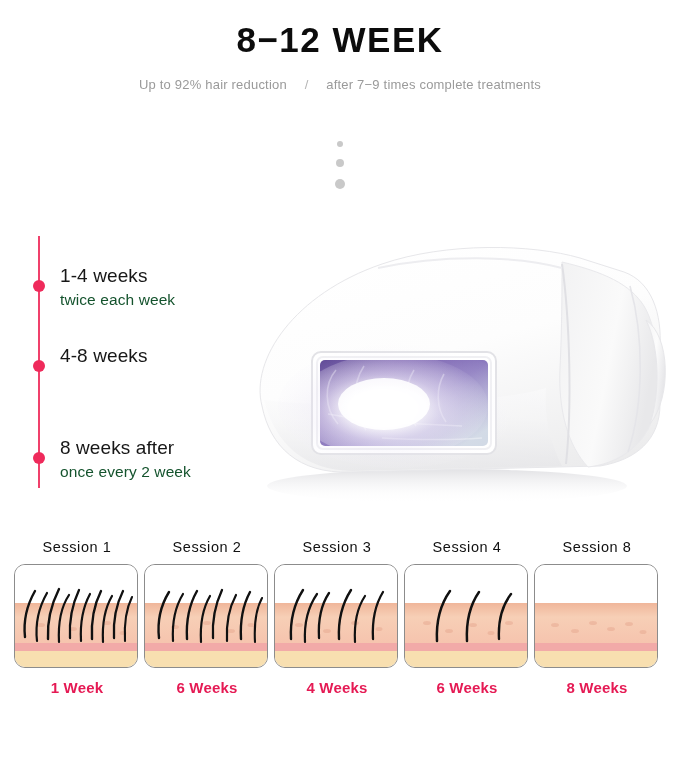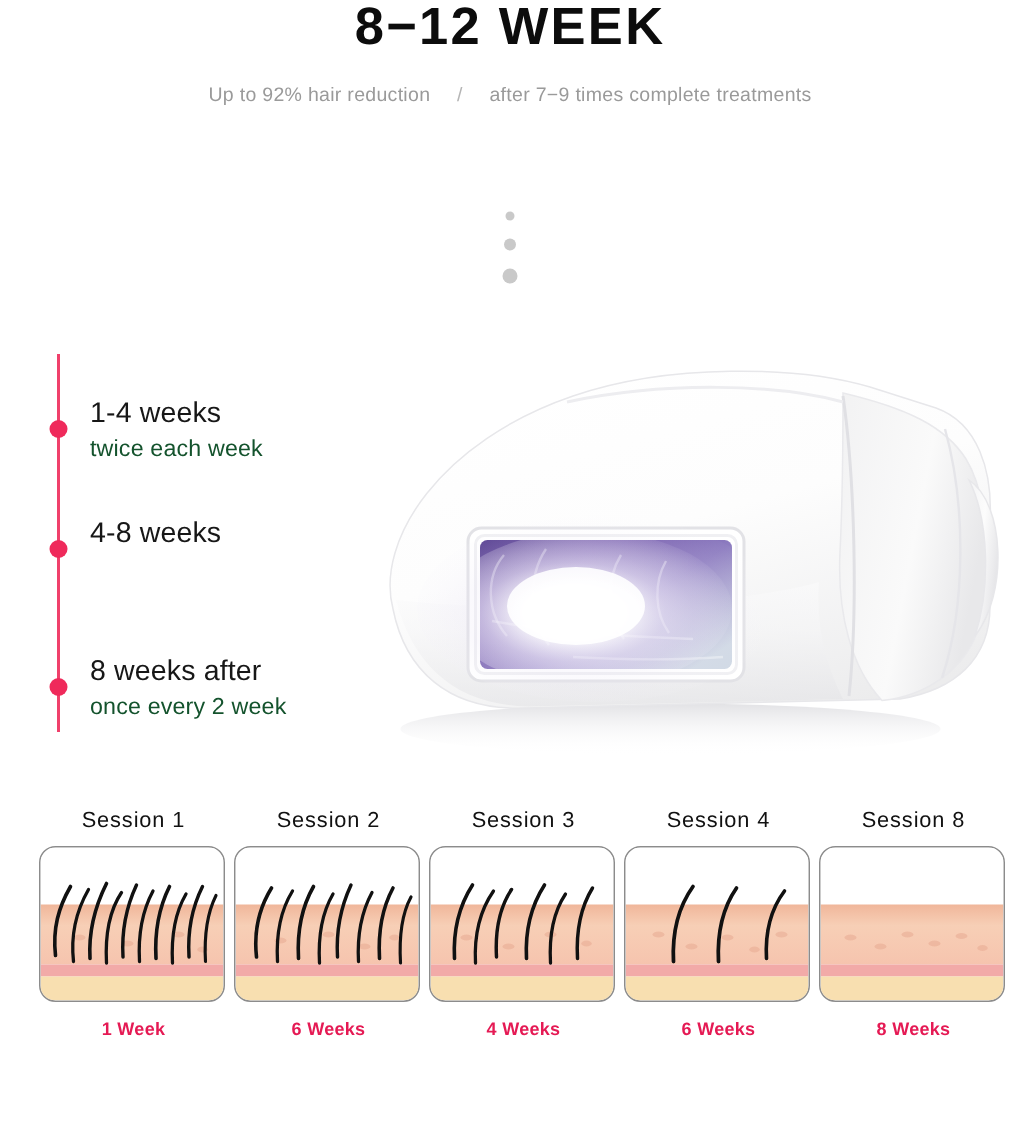--- a/index.html
+++ b/index.html
@@ -18,20 +18,21 @@
 
   
   .header {
     position: absolute;
     top: 0; left: 0;
     width: 680px;
     text-align: center;
   }
   .header-title {
     margin: 0;
+    padding-top: 22px;
     font-size: 35px;
     font-weight: bold;
     letter-spacing: 1.5px;
     color: #0c0c0c;
     line-height: 1.05;
     font-family: "Liberation Sans", "DejaVu Sans", sans-serif;
   }
   .header-sub {
     margin: 0;
     padding-top: 18px;
@@ -124,21 +125,21 @@
     top: 0px;
     width: 448px;
     height: 300px;
   }
   .device-svg { display: block; }
 
   
   .sessions {
     position: absolute;
     top: 540px;
-    left: 12px;
+    left: 0;
     width: 600px;
     height: 200px;
   }
   .session {
     position: absolute;
     top: 0;
     width: 126px;
   }
   .session-title {
     font-size: 14.5px;
@@ -154,21 +155,21 @@
     height: 104px;
     border: 1px solid #8c8c8c;
     border-radius: 11px;
     overflow: hidden;
     background: #ffffff;
     box-sizing: border-box;
   }
   .skin-card svg { display: block; }
   .session-week {
     text-align: center;
-    font-size: 12px;
+    font-size: 15px;
     font-weight: bold;
     color: #e51a54;
     padding-top: 11px;
     letter-spacing: 0.2px;
     white-space: nowrap;
   }
 </style>
 </head>
 <body>
 

